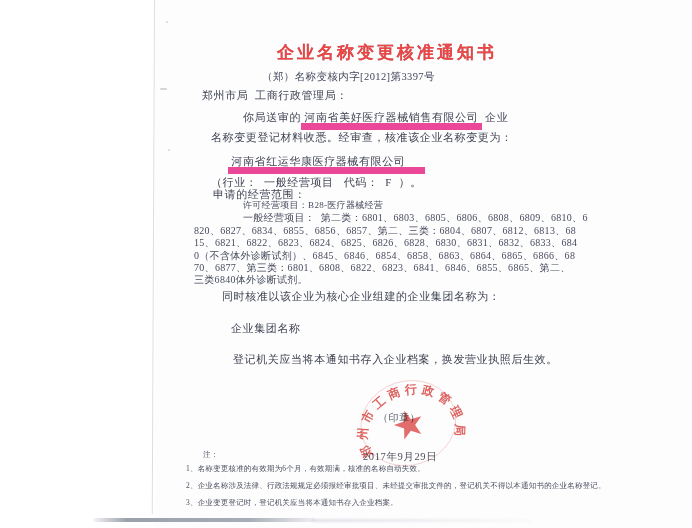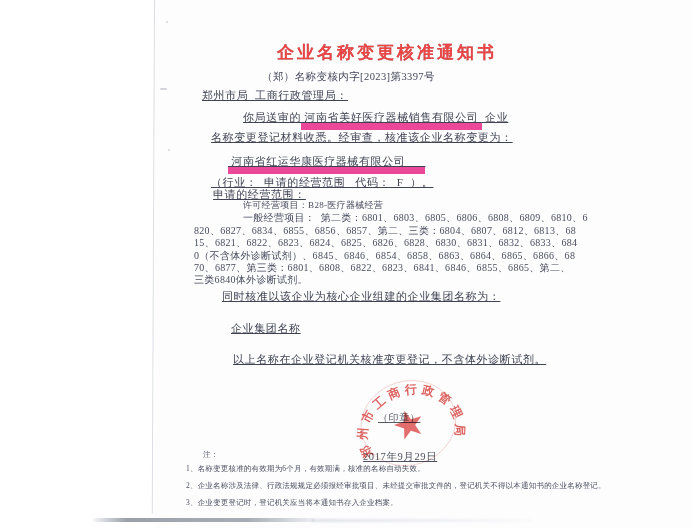--- a/index.html
+++ b/index.html
@@ -15,21 +15,21 @@
   }
   .paper-edge{
     position:absolute;left:154px;top:0;width:1px;height:514px;
     background:#dcdee3;transform:rotate(.25deg);transform-origin:top;
   }
   .title{
     font-size:17px;font-weight:bold;letter-spacing:3px;color:#ef4444;
     text-shadow:0 0 .4px rgba(43,45,54,.55);
   }
   .docnum{font-size:10.5px;color:#43475a;letter-spacing:.4px;}
-  .body-line{font-size:11px;color:#3f4352;letter-spacing:.6px;text-decoration:underline;}
+  .body-line{font-size:11px;color:#3f4352;letter-spacing:.6px;}
   .scope-line{font-size:10px;color:#474b5c;letter-spacing:.3px;}
   .uline{border-bottom:7px solid #ec4899;}
   .note{font-size:7.5px;color:#4b4f5e;letter-spacing:.2px;}
   .seal-svg{position:absolute;left:350px;top:370px;width:118px;height:110px;
     transform:rotate(-18deg);mix-blend-mode:multiply;z-index:3;}
   .seal-text-layer{z-index:2;}
   .speck{position:absolute;background:#d3d5da;border-radius:1px;}
   .bottom-shadow{
     position:absolute;left:93px;top:518px;width:222px;height:4px;z-index:4;
     background:linear-gradient(90deg,rgba(150,156,166,.1),#9ba1ab 15%,#a7adb6 70%,rgba(160,166,176,.15));
@@ -45,45 +45,45 @@
 <body>
 
 <div class="paper"></div>
 <div class="paper-edge"></div>
 
 <div class="speck" style="left:160px;top:88px;width:7px;height:2px;"></div>
 <div class="speck" style="left:166px;top:21px;width:2px;height:2px;"></div>
 <div class="speck" style="left:168px;top:149px;width:2px;height:2px;"></div>
 
 <div class="abs title" style="left:277px;top:41px;">企业名称变更核准通知书</div>
-<div class="abs docnum" style="left:262px;top:70px;">（郑）名称变核内字[2023]第3397号</div>
+<div class="abs docnum" style="left:262px;top:70px;">（郑）名称变核内字[2012]第3397号</div>
 
 <div class="abs body-line" style="left:202px;top:88px;">郑州市局  工商行政管理局：</div>
 
 <div class="abs body-line" style="left:243px;top:110px;"><span>你局送审的</span><span class="uline"> 河南省美好医疗器械销售有限公司 </span><span> 企业</span></div>
 
 <div class="abs body-line" style="left:211px;top:130px;">名称变更登记材料收悉。经审查，核准该企业名称变更为：</div>
 
 <div class="abs body-line" style="left:228px;top:154px;"><span class="uline"> 河南省红运华康医疗器械有限公司      </span></div>
 
-<div class="abs body-line" style="left:211px;top:175px;">（行业：  申请的经营范围   代码：  F  ）。</div>
+<div class="abs body-line" style="left:211px;top:175px;">（行业：  一般经营项目   代码：  F  ）。</div>
 
 <div class="abs body-line" style="left:213px;top:187px;">申请的经营范围：</div>
 
 <div class="abs scope-line" style="left:243px;top:199px;font-size:9px;">许可经营项目：B28-医疗器械经营</div>
 <div class="abs scope-line" style="left:243px;top:211px;">一般经营项目：  第二类：6801、6803、6805、6806、6808、6809、6810、6</div>
 <div class="abs scope-line" style="left:194px;top:224px;">820、6827、6834、6855、6856、6857、第二、三类：6804、6807、6812、6813、68</div>
 <div class="abs scope-line" style="left:194px;top:236px;">15、6821、6822、6823、6824、6825、6826、6828、6830、6831、6832、6833、684</div>
 <div class="abs scope-line" style="left:194px;top:249px;">0（不含体外诊断试剂）、6845、6846、6854、6858、6863、6864、6865、6866、68</div>
 <div class="abs scope-line" style="left:194px;top:261px;">70、6877、第三类：6801、6808、6822、6823、6841、6846、6855、6865、第二、</div>
 <div class="abs scope-line" style="left:194px;top:273px;">三类6840体外诊断试剂。</div>
 
 <div class="abs body-line" style="left:222px;top:289px;">同时核准以该企业为核心企业组建的企业集团名称为：</div>
 <div class="abs body-line" style="left:231px;top:321px;">企业集团名称</div>
-<div class="abs body-line" style="left:233px;top:352px;">以上名称在企业登记机关核准变更登记，不含体外诊断试剂。</div>
+<div class="abs body-line" style="left:233px;top:352px;">登记机关应当将本通知书存入企业档案，换发营业执照后生效。</div>
 
 <div class="abs body-line seal-text-layer" style="left:378px;top:411px;font-size:10px;color:#565a66;">（印章）</div>
 <div class="abs body-line seal-text-layer" style="left:363px;top:450px;font-size:10.5px;color:#4d4f5c;">2017年9月29日</div>
 
 <svg class="seal-svg" viewBox="0 0 118 110">
   <ellipse cx="59" cy="53" rx="48" ry="42" fill="none" stroke="#e2716d" stroke-width="0.8" opacity="0.35"></ellipse>
   <path id="sealArc" d="M 17,76 A 45,38 0 1 1 101,76" fill="none"></path>
   <text font-size="12" fill="rgba(218,78,74,0.88)" font-weight="bold" font-family="'Liberation Serif','DejaVu Serif',serif">
     <textPath href="#sealArc" startOffset="4" textLength="158" lengthAdjust="spacing">郑州市工商行政管理局</textPath>
   </text>

